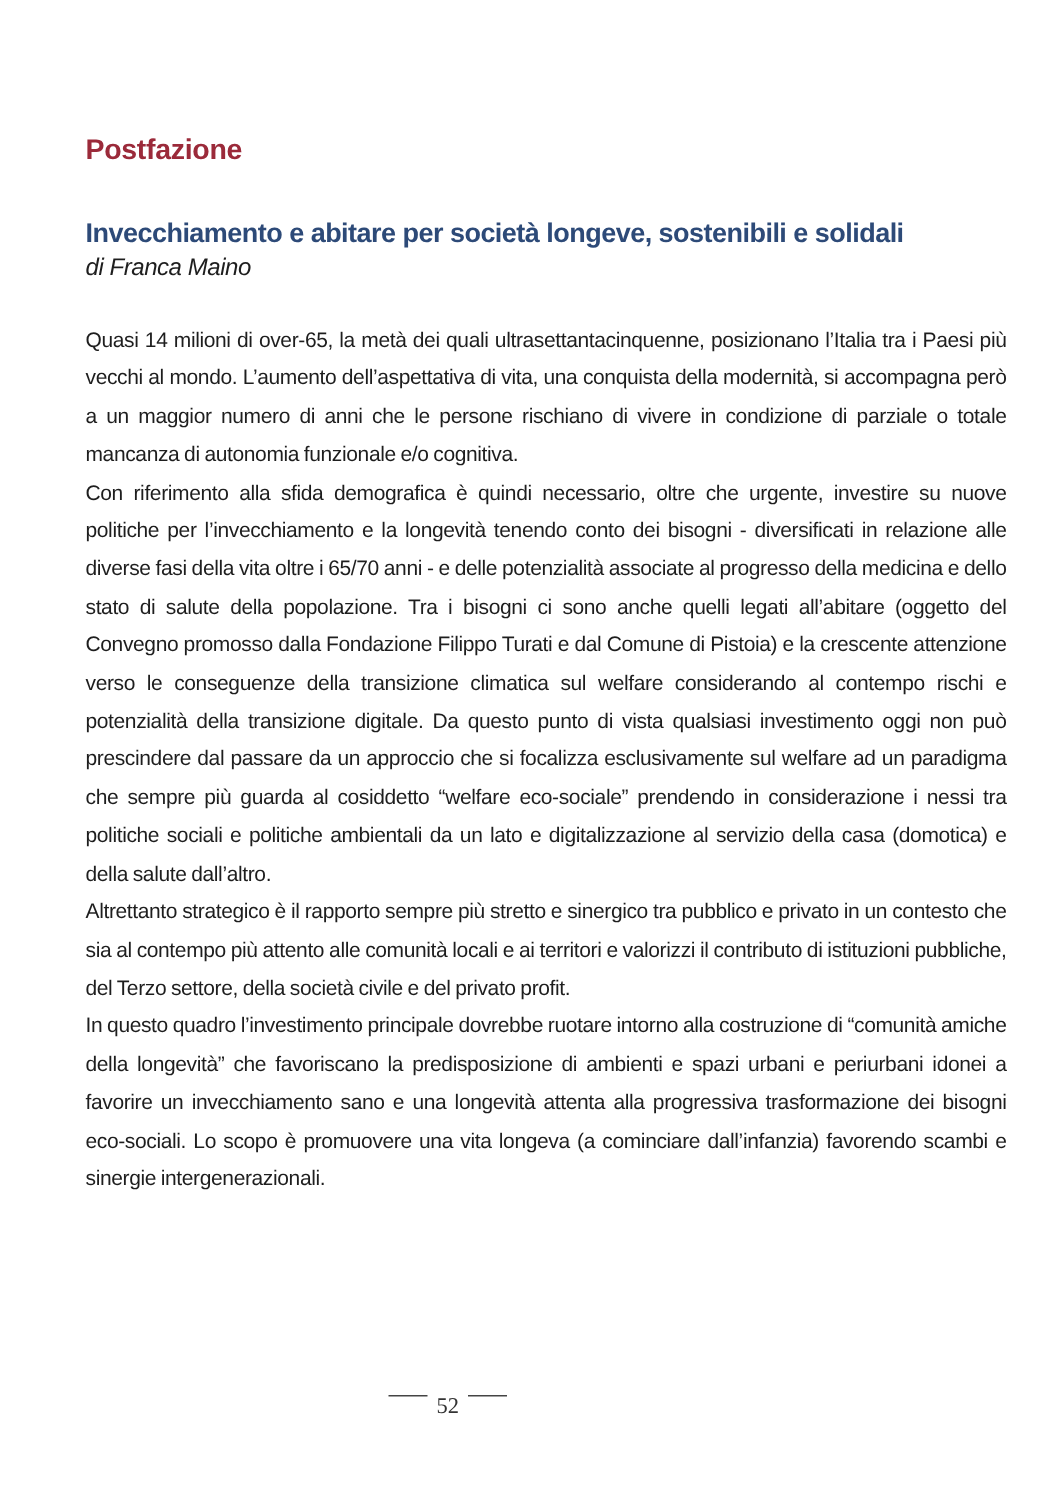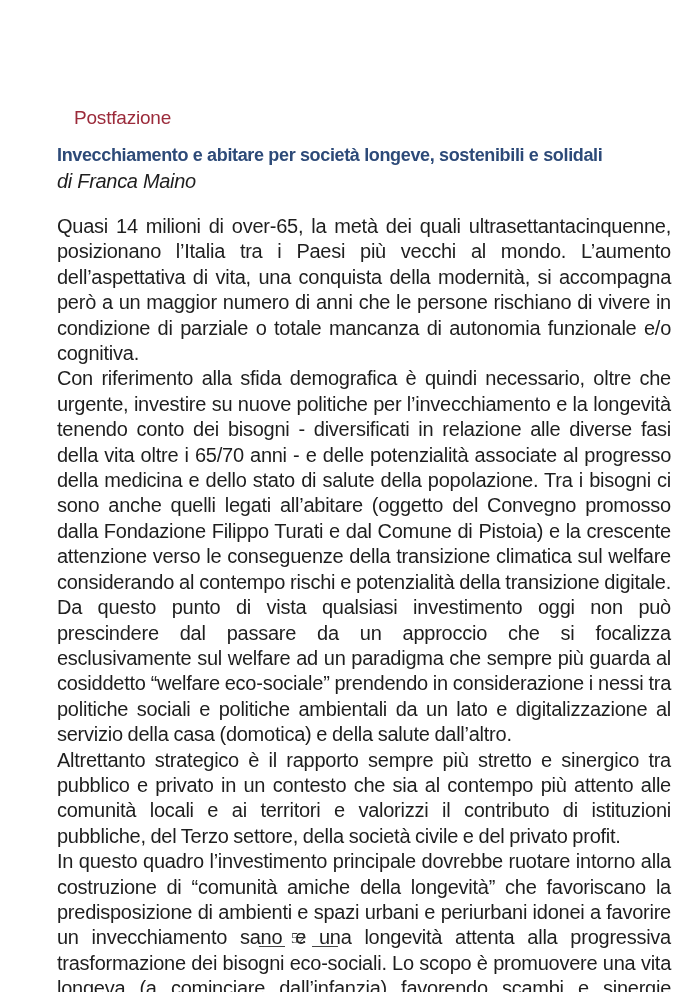--- a/index.html
+++ b/index.html
@@ -18,70 +18,70 @@
     .page {
       position: absolute;
       left: 57px;
       top: 0;
       width: 614px;
     }
     .chapter-title {
       position: absolute;
       top: 90px;
       left: 0;
-      margin: 17px;
+      margin: 0;
       font-size: 19px;
-      font-weight: normal;
+      font-weight: bold;
       color: #9b2a3a;
       letter-spacing: -0.2px;
     }
     .section-title {
       position: absolute;
       top: 145px;
       left: 0;
       margin: 0;
       font-size: 18px;
       font-weight: bold;
       color: #2d4a78;
       letter-spacing: -0.35px;
       white-space: nowrap;
     }
     .author {
       position: absolute;
       top: 170px;
       left: 0;
       margin: 0;
-      font-size: 20px;
+      font-size: 16px;
       font-style: italic;
       color: #1e1e1e;
       letter-spacing: -0.3px;
     }
     .body-text {
       position: absolute;
       top: 214px;
       left: 0;
       width: 614px;
     }
     .para {
       margin: 0;
-      font-size: 20px;
+      font-size: 14px;
       line-height: 25.4px;
       text-align: justify;
       letter-spacing: -0.25px;
       word-spacing: -0.5px;
       hyphens: manual;
     }
     .footer {
       position: absolute;
       top: 930px;
       left: 0;
       width: 597px;
       display: flex;
       justify-content: center;
-      align-items: flex-end;
+      align-items: flex-start;
       gap: 6px;
     }
     .footer-rule {
       width: 26px;
       height: 1px;
       background: #444;
     }
     .page-number {
       font-family: "Liberation Serif", "DejaVu Serif", serif;
       font-size: 15px;

